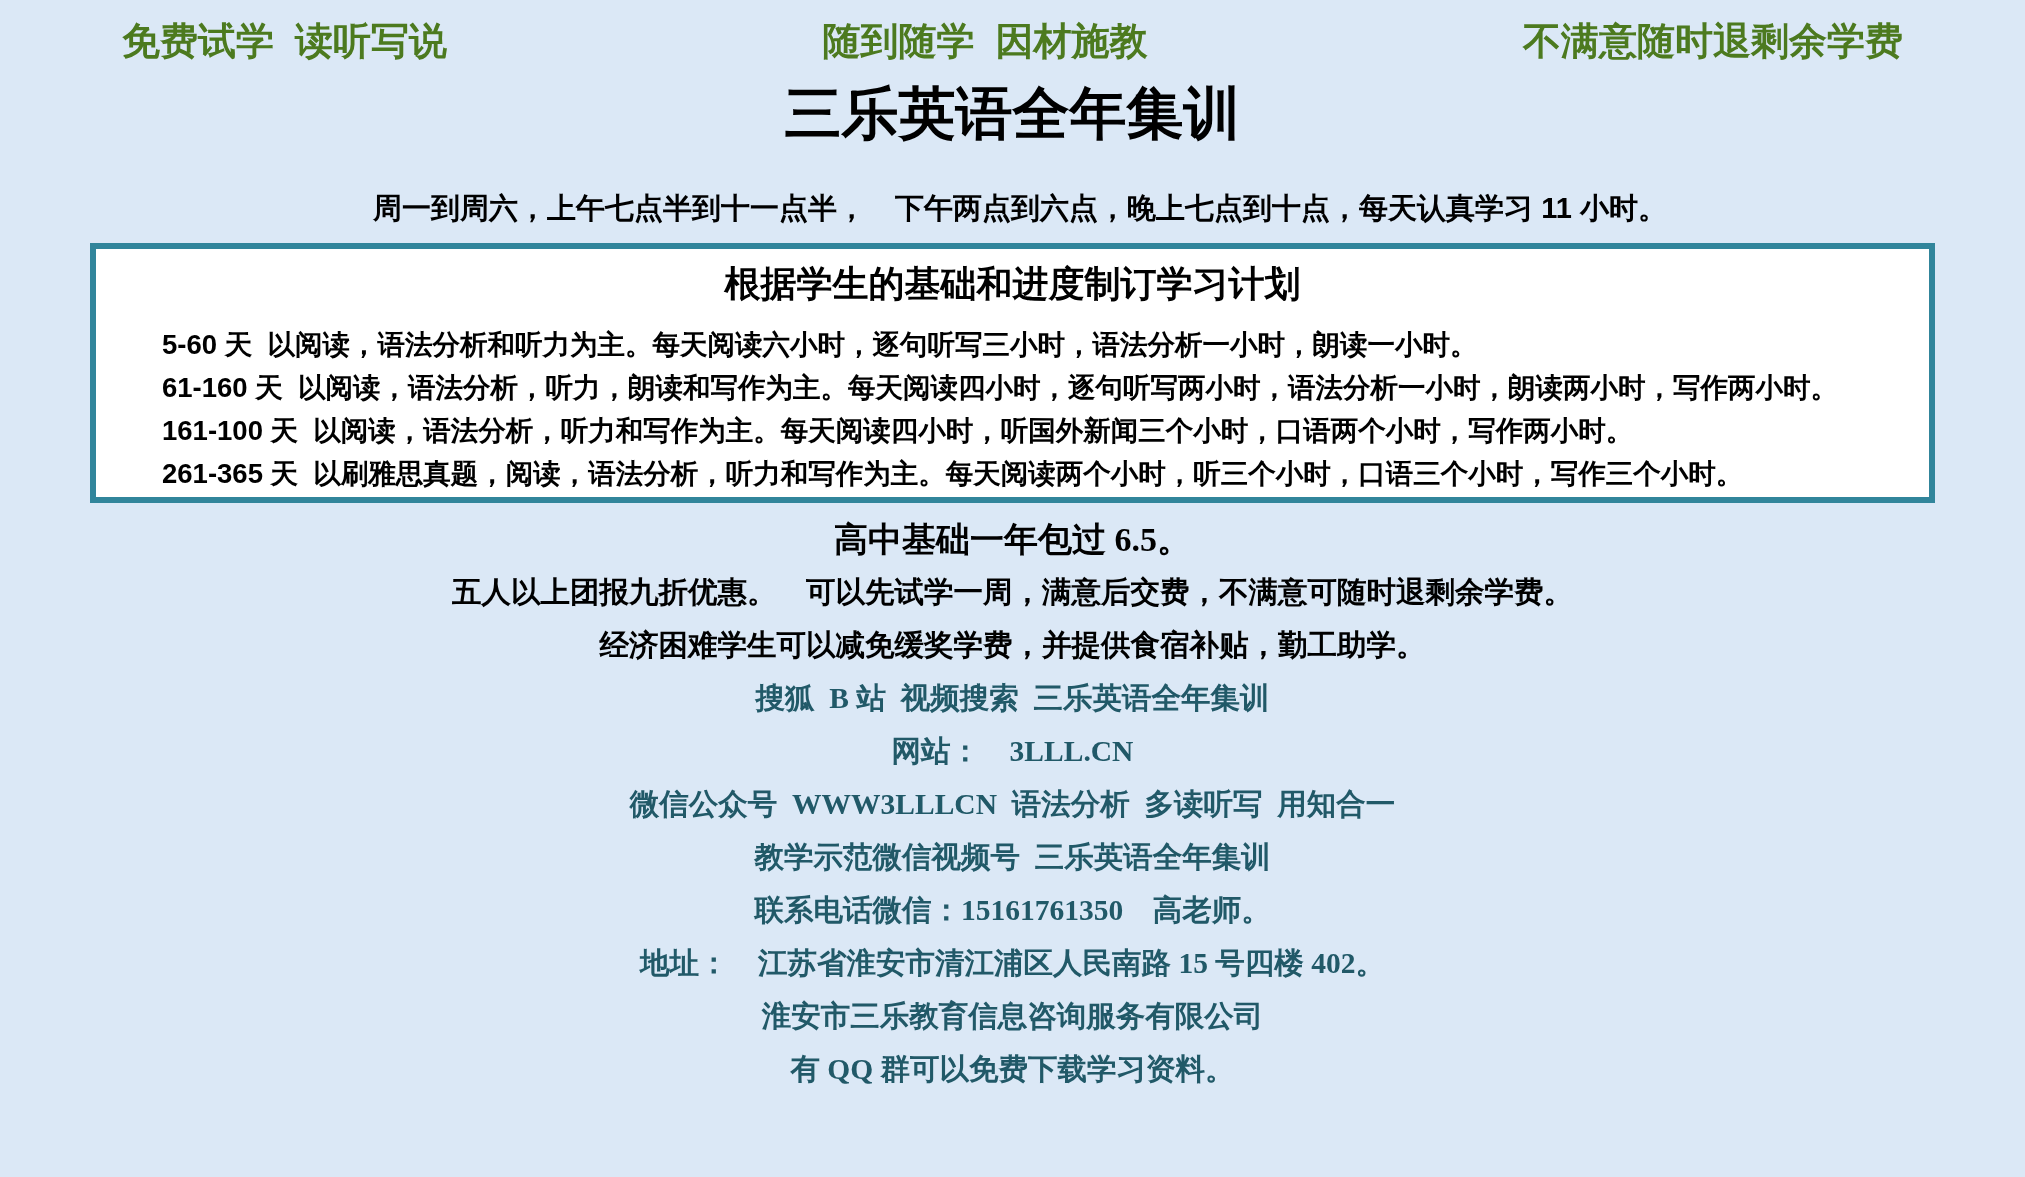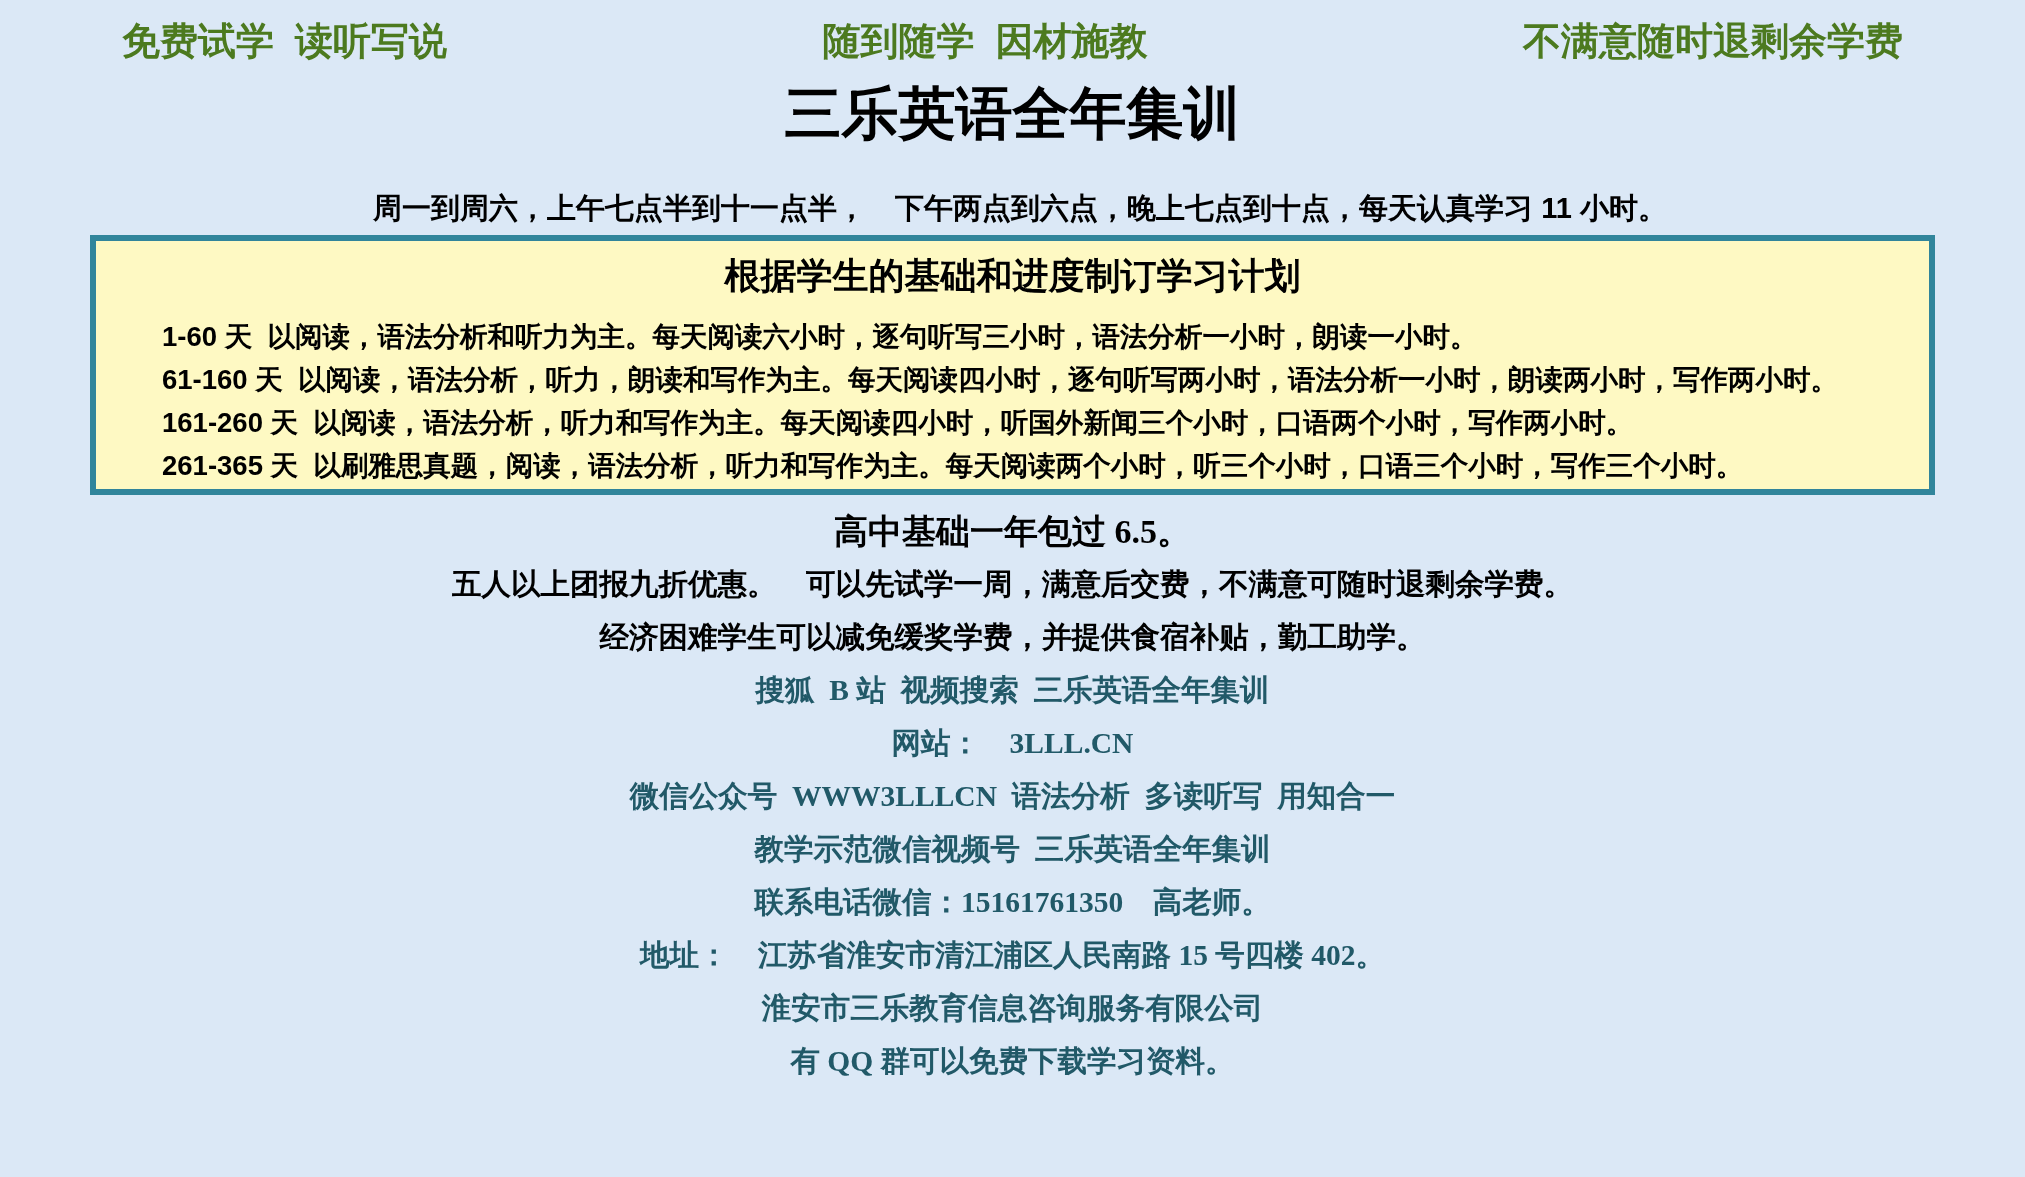--- a/index.html
+++ b/index.html
@@ -36,22 +36,22 @@
     text-align: center;
     font-size: 29px;
     margin-top: 44px;
     line-height: 1.2;
     padding-left: 15px;
   }
 
   
   .plan-box {
     width: 1845px;
-    margin: 9px auto 0 auto;
-    background: #fef9c3;
+    margin: 17px auto 0 auto;
+    background: #ffffff;
     border: 6px solid #31859B;
     padding: 12px 30px 2px 30px;
   }
   .plan-heading {
     text-align: center;
     font-size: 36px;
     line-height: 1.3;
   }
   .plan-lines { margin-top: 16px; }
   .plan-line {
@@ -83,23 +83,23 @@
   <span data-bind="header.slogan_right">不满意随时退剩余学费</span>
 </div>
 
 <h1 class="main-title" data-bind="header.title">三乐英语全年集训</h1>
 
 <div class="schedule" data-bind="header.schedule">周一到周六，上午七点半到十一点半，　下午两点到六点，晚上七点到十点，每天认真学习 11 小时。</div>
 
 <div class="plan-box">
   <div class="plan-heading" data-bind="plan_box.heading">根据学生的基础和进度制订学习计划</div>
   <div class="plan-lines">
-    <div class="plan-line" data-bind="plan_box.lines.0">1-60 天  以阅读，语法分析和听力为主。每天阅读六小时，逐句听写三小时，语法分析一小时，朗读一小时。</div>
+    <div class="plan-line" data-bind="plan_box.lines.0">5-60 天  以阅读，语法分析和听力为主。每天阅读六小时，逐句听写三小时，语法分析一小时，朗读一小时。</div>
     <div class="plan-line" data-bind="plan_box.lines.1">61-160 天  以阅读，语法分析，听力，朗读和写作为主。每天阅读四小时，逐句听写两小时，语法分析一小时，朗读两小时，写作两小时。</div>
-    <div class="plan-line" data-bind="plan_box.lines.2">161-260 天  以阅读，语法分析，听力和写作为主。每天阅读四小时，听国外新闻三个小时，口语两个小时，写作两小时。</div>
+    <div class="plan-line" data-bind="plan_box.lines.2">161-100 天  以阅读，语法分析，听力和写作为主。每天阅读四小时，听国外新闻三个小时，口语两个小时，写作两小时。</div>
     <div class="plan-line" data-bind="plan_box.lines.3">261-365 天  以刷雅思真题，阅读，语法分析，听力和写作为主。每天阅读两个小时，听三个小时，口语三个小时，写作三个小时。</div>
   </div>
 </div>
 
 <div class="fees">
   <div class="line big" data-bind="fees.headline">高中基础一年包过 6.5。</div>
   <div class="line" data-bind="fees.lines.1">五人以上团报九折优惠。　可以先试学一周，满意后交费，不满意可随时退剩余学费。</div>
   <div class="line" data-bind="fees.lines.3">经济困难学生可以减免缓奖学费，并提供食宿补贴，勤工助学。</div>
 </div>
 

